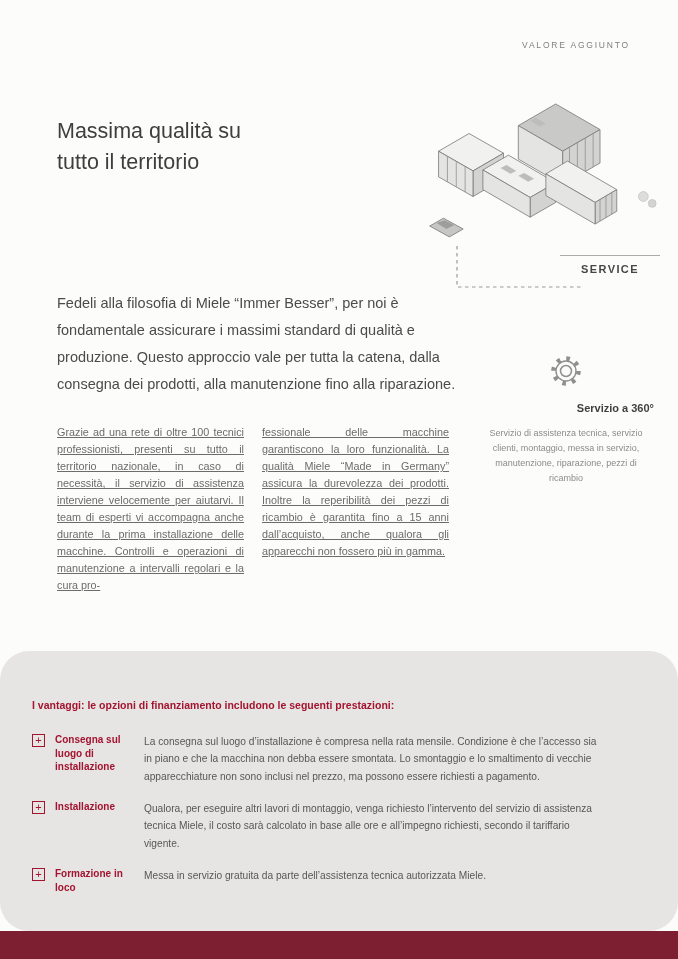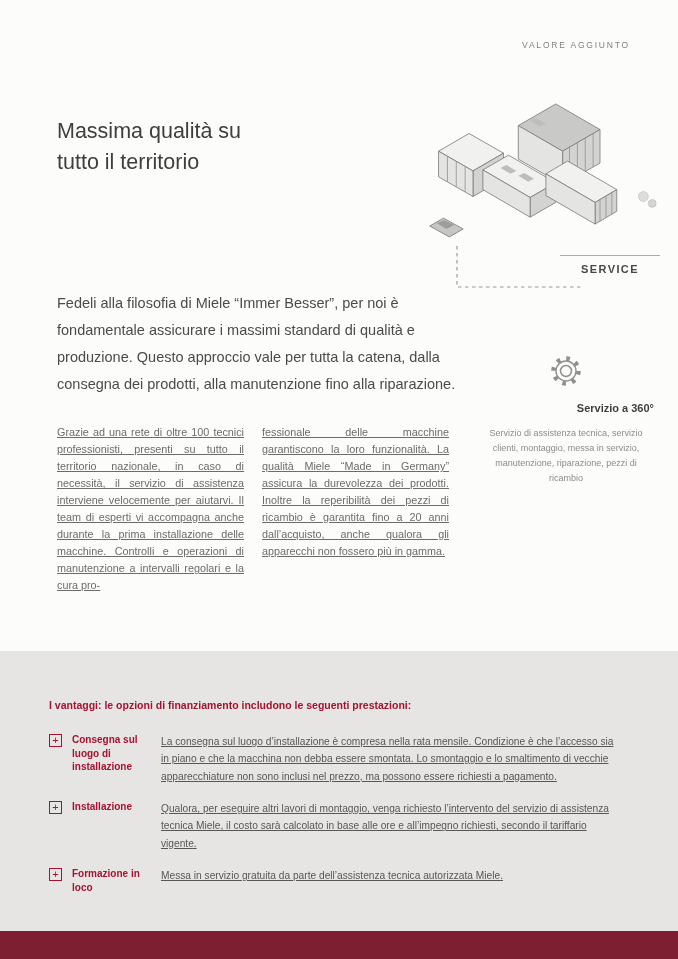--- a/index.html
+++ b/index.html
@@ -45,33 +45,33 @@
 
   .service-aside {
     position:absolute; left:478px; top:352px; width:176px; text-align:center;
   }
   .service-aside .gear { display:inline-block; }
   .service-aside .svc-title { margin-top:8px; font-size:11px; font-weight:bold; color:#3f3f3f;text-align:right; }
   .service-aside .svc-caption { margin-top:12px; font-size:9px; line-height:1.65; color:#8b8b8b; }
 
   .benefits {
     position:absolute; left:0; top:651px; width:678px; height:280px;
-    background:#e6e5e3; padding:48px 40px 0 49px;
+    background:#e6e5e3; padding:48px 40px 0 32px;border-radius:29px;
   }
   .benefits-heading { font-size:10.5px; font-weight:bold; color:#a4132f; }
   .benefit-rows { margin-top:22px; display:flex; flex-direction:column; gap:15px; }
   .benefit-row { display:flex; }
   .benefit-labelcol { width:112px; display:flex; gap:10px; flex:none; }
   .plusbox {
     width:13px; height:13px; flex:none; margin-top:1px;
     border:1px solid #a4132f; color:#a4132f;
     font-size:11px; line-height:11px; text-align:center;
   }
   .benefit-label { width:76px; font-size:10px; font-weight:bold; color:#a4132f; line-height:1.35; }
-  .benefit-text { flex:1; max-width:456px; font-size:10.2px; line-height:1.7; color:#575757;text-decoration:underline; }
+  .benefit-text { flex:1; max-width:456px; font-size:10.2px; line-height:1.7; color:#575757; }
 
   .footer-bar { position:absolute; left:0; top:931px; width:678px; height:28px; background:#7e1e31; }
 </style>
 </head>
 <body>
 
 <div class="page">
 
   <div class="kicker">VALORE AGGIUNTO</div>
 
@@ -139,21 +139,21 @@
   <svg class="connector" viewBox="0 0 146 50">
     <path d="M17,2 V43 H143" fill="none" stroke="#999" stroke-width="1.2" stroke-dasharray="3.5 3.5"></path>
   </svg>
 
   <div class="service-tag">SERVICE</div>
 
   <p class="intro">Fedeli alla filosofia di Miele “Immer Besser”, per noi è fondamentale assicurare i massimi standard di qualità e produzione. Questo approccio vale per tutta la catena, dalla consegna dei prodotti, alla manutenzione fino alla riparazione.</p>
 
   <div class="columns">
     <p class="col">Grazie ad una rete di oltre 100 tecnici professionisti, presenti su tutto il territorio nazionale, in caso di necessità, il servizio di assistenza interviene velocemente per aiutarvi. Il team di esperti vi accompagna anche durante la prima installazione delle macchine. Controlli e operazioni di manutenzione a intervalli regolari e la cura pro-</p>
-    <p class="col">fessionale delle macchine garantiscono la loro funzionalità. La qualità Miele “Made in Germany” assicura la durevolezza dei prodotti. Inoltre la reperibilità dei pezzi di ricambio è garantita fino a 20 anni dall’acquisto, anche qualora gli apparecchi non fossero più in gamma.</p>
+    <p class="col">fessionale delle macchine garantiscono la loro funzionalità. La qualità Miele “Made in Germany” assicura la durevolezza dei prodotti. Inoltre la reperibilità dei pezzi di ricambio è garantita fino a 15 anni dall’acquisto, anche qualora gli apparecchi non fossero più in gamma.</p>
   </div>
 
   <div class="service-aside">
     <span class="gear">
       <svg width="38" height="38" viewBox="0 0 38 38">
         <circle cx="19" cy="19" r="12.5" fill="none" stroke="#8f8f8f" stroke-width="4.5" stroke-dasharray="3.6 6.2"></circle>
         <circle cx="19" cy="19" r="10" fill="none" stroke="#8f8f8f" stroke-width="1.4"></circle>
         <circle cx="19" cy="19" r="5.5" fill="none" stroke="#8f8f8f" stroke-width="1.5"></circle>
       </svg>
     </span>

